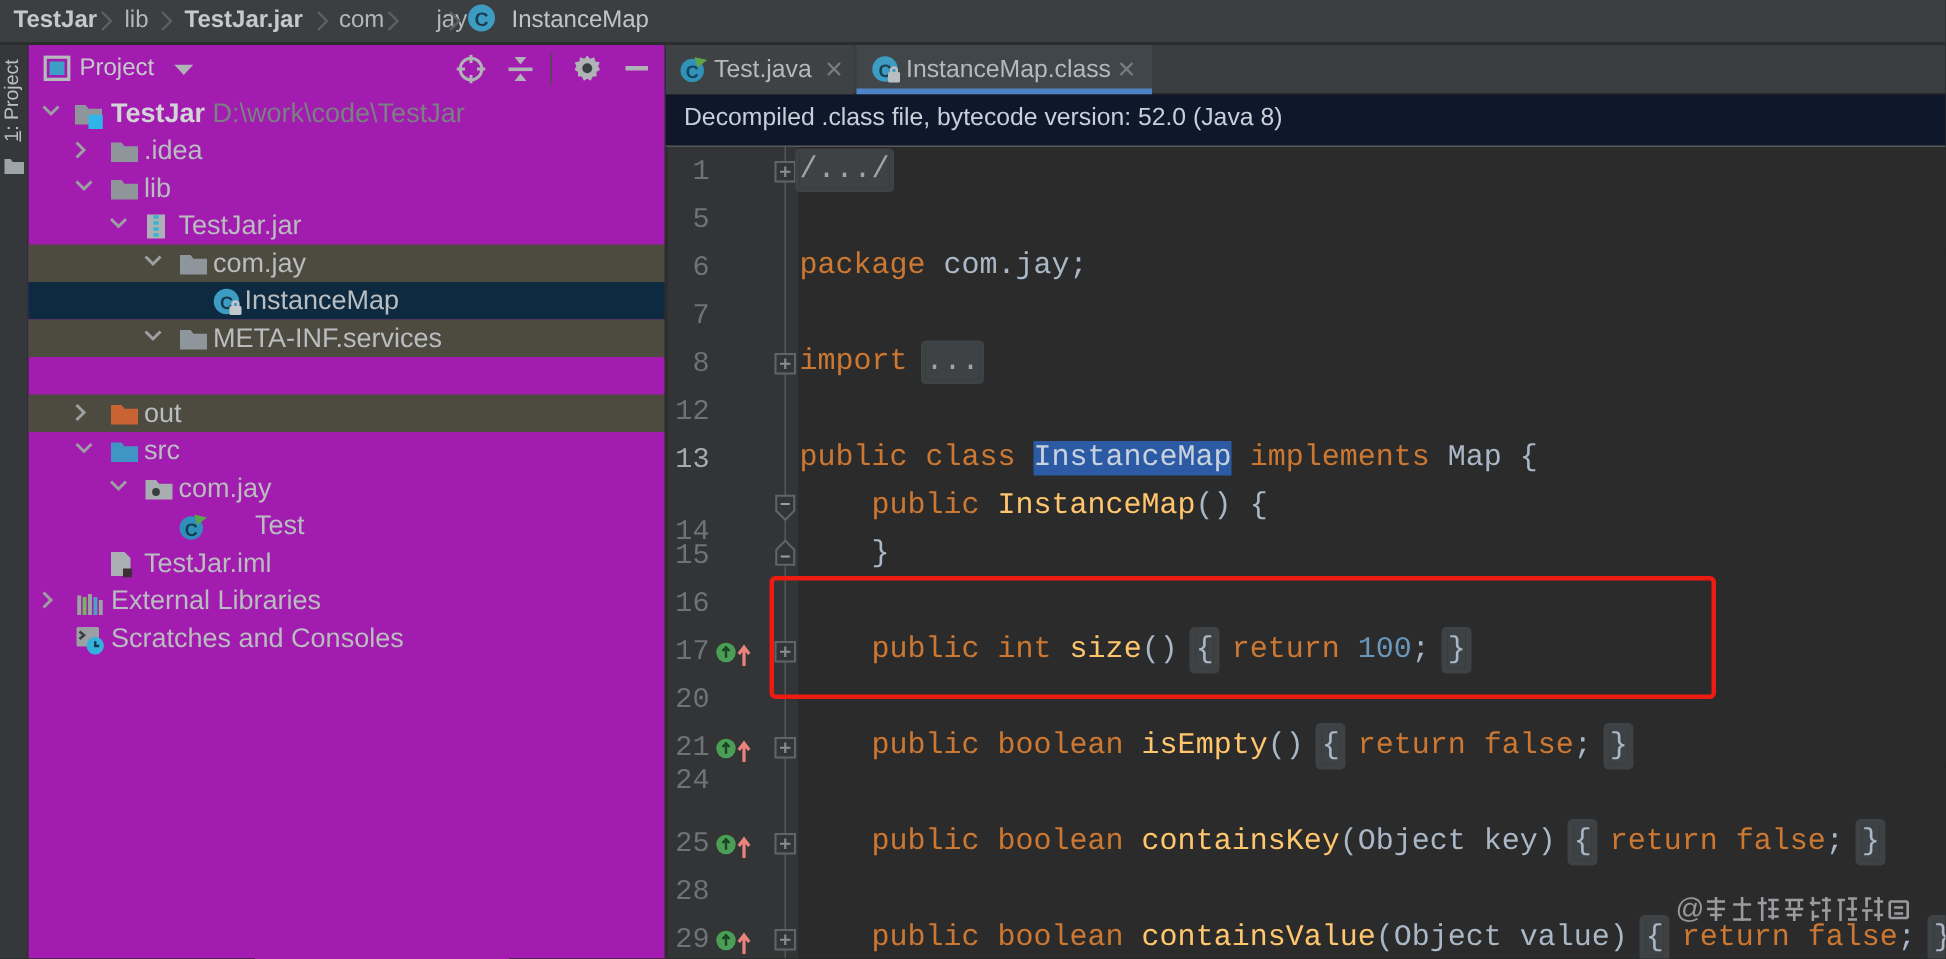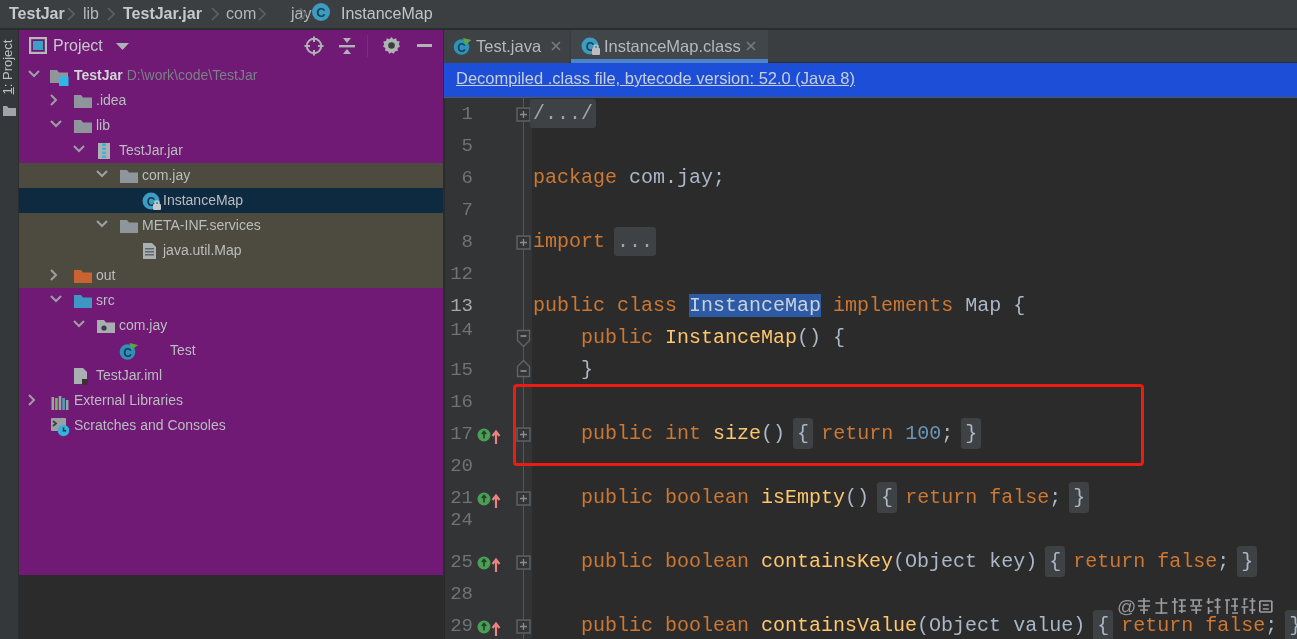--- a/index.html
+++ b/index.html
@@ -7,37 +7,37 @@
 .abs{position:absolute;}
 
 #crumbbar{left:0;top:0;width:1297px;height:28px;background:#3c3f41;border-bottom:2px solid #2a2c2d;}
 .crumb{position:absolute;top:0;height:28px;line-height:28px;color:#b2b7ba;font-size:16px;white-space:nowrap;}
 .crumb.b{font-weight:bold;color:#c5c9cc;}
 .csep{position:absolute;top:7px;}
 
 #stripe{left:0;top:30px;width:18px;height:609px;background:#35383a;border-right:1px solid #2c2e2f;}
 #stripetext{left:-29px;top:58px;width:76px;height:18px;transform:rotate(-90deg);color:#bcc0c3;font-size:13px;text-align:center;}
 
-#panel{left:19px;top:30px;width:425px;height:545px;background:#701a75;}
+#panel{left:19px;top:30px;width:425px;height:609px;background:#a21caf;}
 #phead{position:absolute;left:0;top:0;width:425px;height:32px;}
 #ptitle{position:absolute;left:34px;top:0;height:32px;line-height:32px;color:#c7cacd;font-size:16px;}
 .trow{position:absolute;left:0;width:425px;height:25px;}
-.trow .lbl{position:absolute;top:0;height:25px;line-height:25px;font-size:14px;color:#babdbf;white-space:nowrap;}
+.trow .lbl{position:absolute;top:0;height:25px;line-height:25px;font-size:18px;color:#babdbf;white-space:nowrap;}
 .trow .lbl.b{font-weight:bold;color:#d2d4d6;}
 .trow .path{color:#7b8084;font-weight:normal;}
 .olive{background:#4d4b3f;}
 .navy{background:#0d2a40;}
 .ticon{position:absolute;top:4px;}
 .chev{position:absolute;top:7px;}
 
 #editor{left:444px;top:30px;width:853px;height:609px;background:#2b2b2b;}
 #tabbar{position:absolute;left:0;top:0;width:853px;height:32px;background:#3b3e40;}
 .tab{position:absolute;top:0;height:33px;background:#3e4244;}
 .tabtext{position:absolute;top:0;height:32px;line-height:32px;font-size:16.5px;color:#b5b9bc;white-space:nowrap;}
-#noti{position:absolute;left:0;top:33px;width:853px;height:33.5px;background:#1d4ed8;color:#c7d0da;font-size:16.5px;line-height:31px;text-decoration:underline;}
+#noti{position:absolute;left:0;top:33px;width:853px;height:33.5px;background:#0f172a;color:#c7d0da;font-size:16.5px;line-height:31px;}
 #code{position:absolute;left:0;top:68px;width:853px;height:541px;background:#2b2b2b;}
 #gutter{position:absolute;left:0;top:0;width:88px;height:541px;background:#323436;border-left:1px solid #282a2b;box-sizing:border-box;}
 #gline{position:absolute;left:79px;top:0;width:1px;height:541px;background:#53575a;}
 .lnum{position:absolute;width:40px;text-align:right;font-family:"Liberation Mono",monospace;font-size:19px;color:#6e7377;line-height:32px;}
 pre.cl{position:absolute;left:89px;margin:0;font-family:"Liberation Mono",monospace;font-size:20px;line-height:32px;color:#a9b7c6;white-space:pre;}
 .k{color:#cc7832;}
 .m{color:#ffc66d;}
 .n{color:#6897bb;}
 .fold{background:#3e4245;box-shadow:0 0 0 3px #3e4245;border-radius:1px;color:#9da5ab;}
 .foldb{background:#3e4245;box-shadow:0 0 0 4px #3e4245;border-radius:1px;}
@@ -170,29 +170,20 @@
     </div>
     <div class="trow olive" style="top:150px;">
       <svg class="chev" style="left:77px;" width="12" height="8">
         <polyline points="1,1 6,6 11,1" fill="none" stroke="#9da0a2" stroke-width="2"></polyline>
       </svg>
       <span class="ticon" style="left:100px;"><svg width="20" height="17">
           <path d="M1 3 h7 l2 2.5 H19 v10.5 H1 z" fill="#8f969b"></path>
         </svg></span>
       <span class="lbl" style="left:123px;">META-INF.services</span>
     </div>
-    <div class="trow olive" style="top:175px;">
-      <span class="ticon" style="left:123px;"><svg width="15" height="18">
-          <path d="M1 1 h9 l4 4 v12 H1 z" fill="#a9afb3"></path>
-          <rect x="3" y="6" width="9" height="1.5" fill="#60666a"></rect>
-          <rect x="3" y="9" width="9" height="1.5" fill="#60666a"></rect>
-          <rect x="3" y="12" width="9" height="1.5" fill="#60666a"></rect>
-        </svg></span>
-      <span class="lbl" style="left:144px;">java.util.Map</span>
-    </div>
     <div class="trow olive" style="top:200px;">
       <svg class="chev" style="left:31px;top:6px;" width="8" height="12">
         <polyline points="1,1 6,6 1,11" fill="none" stroke="#9da0a2" stroke-width="2"></polyline>
       </svg>
       <span class="ticon" style="left:54px;"><svg width="20" height="17">
           <path d="M1 3 h7 l2 2.5 H19 v10.5 H1 z" fill="#ca6334"></path>
         </svg></span>
       <span class="lbl" style="left:77px;">out</span>
     </div>
     <div class="trow" style="top:225px;">
@@ -293,21 +284,21 @@
         <div class="lnum" style="left:-11px;top:32px;">5</div>
         <div class="lnum" style="left:-11px;top:64px;">6</div>
         <div class="lnum" style="left:-11px;top:96px;">7</div>
         <div class="lnum" style="left:-11px;top:128px;">8</div>
         <svg style="position:absolute;left:72px;top:137px;" width="15" height="15">
           <rect x="1" y="1" width="13" height="13" fill="#323436" stroke="#5f6467" stroke-width="1.4"></rect>
           <path d="M4 7.5 h7 M7.5 4 v7" stroke="#8a8e91" stroke-width="1.4"></path>
         </svg>
         <div class="lnum" style="left:-11px;top:160px;">12</div>
         <div class="lnum" style="left:-11px;top:192px;color:#a6abae;">13</div>
-        <div class="lnum" style="left:-11px;top:216px;font-family:Liberation Mono, monospace;">14</div>
+        <div class="lnum" style="left:-11px;top:240px;font-family:Liberation Mono, monospace;">14</div>
         <svg style="position:absolute;left:72px;top:231px;" width="15" height="19">
           <path d="M1.5 1.5 h12 v10 l-6 6 l-6 -6 z" fill="#323436" stroke="#5f6467" stroke-width="1.4"></path>
           <path d="M4.5 7 h6" stroke="#9da0a2" stroke-width="1.4"></path>
         </svg>
         <div class="lnum" style="left:-11px;top:256px;">15</div>
         <svg style="position:absolute;left:72px;top:261px;" width="15" height="19">
           <path d="M1.5 17.5 h12 v-10 l-6 -6 l-6 6 z" fill="#323436" stroke="#5f6467" stroke-width="1.4"></path>
           <path d="M4.5 12 h6" stroke="#9da0a2" stroke-width="1.4"></path>
         </svg>
         <div class="lnum" style="left:-11px;top:288px;">16</div>

